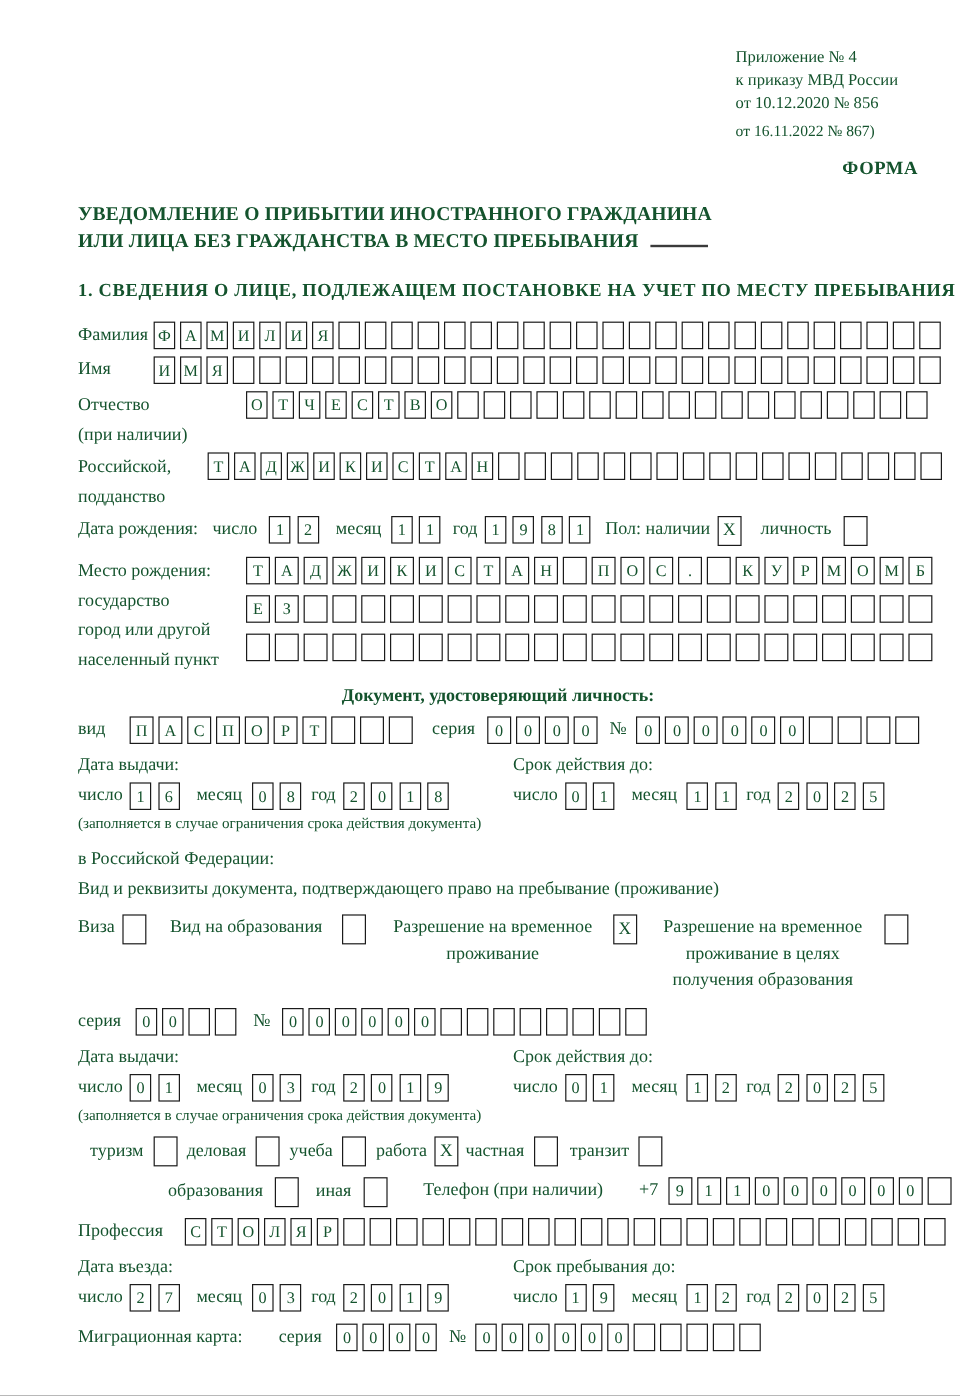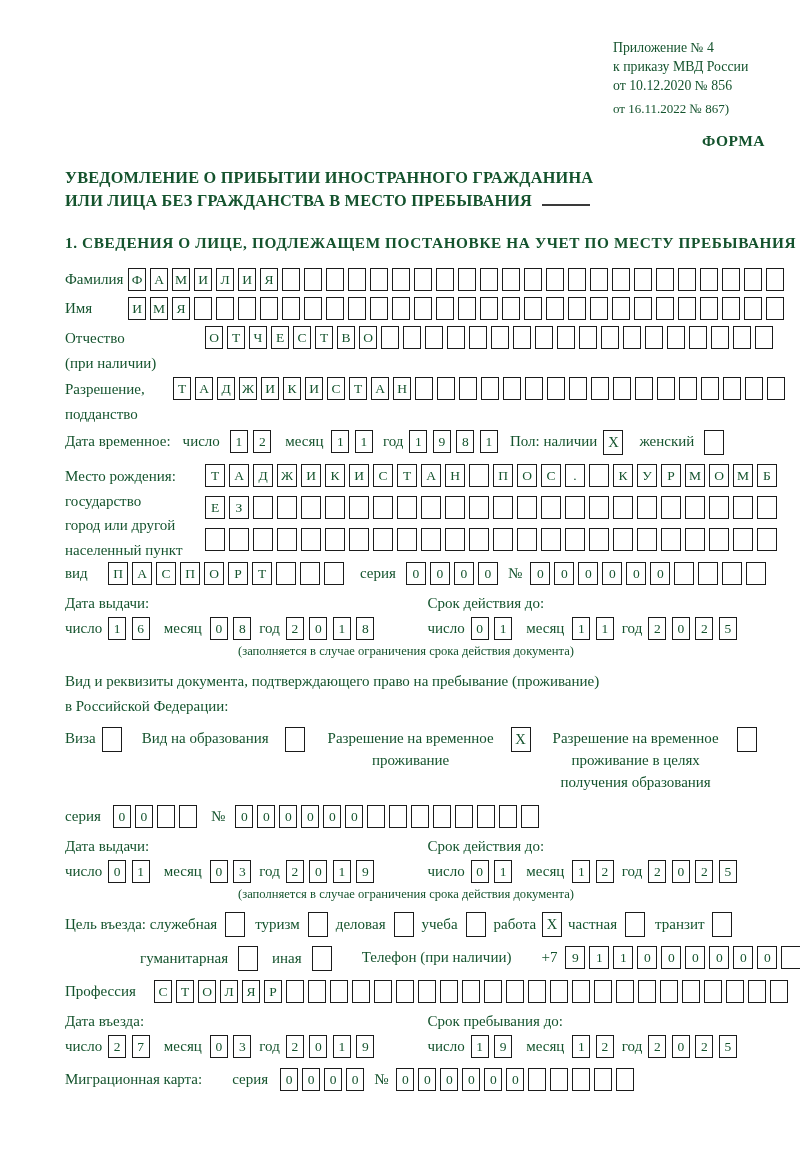--- a/index.html
+++ b/index.html
@@ -29,21 +29,21 @@
   .ml6{margin-left:6px}.ml8{margin-left:8px}.ml10{margin-left:10px}.ml12{margin-left:12px}
   .ml14{margin-left:14px}.ml16{margin-left:16px}.ml20{margin-left:20px}.ml30{margin-left:30px}
   .mr6{margin-right:6px}.mr8{margin-right:8px}.mr10{margin-right:10px}.mr12{margin-right:12px}
   .dochead{text-align:center;font-weight:bold;margin:10px 0 8px 0}
   .datepair{display:flex;margin-top:10px;margin-bottom:3px}
   .dp-left{width:345px}
   .dp-right{width:340px;margin-left:20px}
   .dp-head{margin-bottom:5px}
   .dp-line{display:flex;align-items:center}
   .note{font-size:12.6px;line-height:16px}
-  .note-right{text-align:center;padding-right:18px;margin-bottom:10px}
+  .note-right{text-align:left;padding-right:18px;margin-bottom:10px}
   .para{line-height:25px}
   .permrow{display:flex;align-items:flex-start;margin-top:8px;margin-bottom:12px}
   .permtext{flex:none;text-align:center;line-height:22px}
   .pgroup{display:flex;align-items:center;flex:none}
   .purpose2{margin-left:75px}
 </style>
 </head>
 <body>
 
 <div class="page">
@@ -170,21 +170,21 @@
         <span class="cell"></span>
         <span class="cell"></span>
         <span class="cell"></span>
         <span class="cell"></span>
         <span class="cell"></span>
       </div>
   </div>
 
   <div class="row" style="margin-bottom:4px">
     <div class="lblcol w108">
-      <div>Разрешение,</div>
+      <div>Российской,</div>
       <div>подданство</div>
     </div>
     <div class="cells">
         <span class="cell">Т</span>
         <span class="cell">А</span>
         <span class="cell">Д</span>
         <span class="cell">Ж</span>
         <span class="cell">И</span>
         <span class="cell">К</span>
         <span class="cell">И</span>
@@ -206,21 +206,21 @@
         <span class="cell"></span>
         <span class="cell"></span>
         <span class="cell"></span>
         <span class="cell"></span>
         <span class="cell"></span>
         <span class="cell"></span>
       </div>
   </div>
 
   <div class="row rowc" style="margin-bottom:9px">
-    <span class="lbl">Дата временное:</span>
+    <span class="lbl">Дата рождения:</span>
     <span class="lbl ml12 mr10">число</span>
     <div class="cells d">
         <span class="cell">1</span>
         <span class="cell">2</span>
       </div>
     <span class="lbl ml14 mr8">месяц</span>
     <div class="cells d">
         <span class="cell">1</span>
         <span class="cell">1</span>
       </div>
@@ -228,21 +228,21 @@
     <div class="cells d">
         <span class="cell">1</span>
         <span class="cell">9</span>
         <span class="cell">8</span>
         <span class="cell">1</span>
       </div>
     <span class="lbl ml12 mr6">Пол: наличии</span>
     <div class="cells cb">
         <span class="cell">X</span>
       </div>
-    <span class="lbl ml16 mr10">женский</span>
+    <span class="lbl ml16 mr10">личность</span>
     <div class="cells cb">
         <span class="cell"></span>
       </div>
   </div>
 
   <div class="row" style="margin-bottom:0">
     <div class="lblcol w140">
       <div>Место рождения:</div>
       <div>государство</div>
       <div>город или другой</div>
@@ -323,20 +323,21 @@
           <span class="cell"></span>
           <span class="cell"></span>
           <span class="cell"></span>
           <span class="cell"></span>
           <span class="cell"></span>
           <span class="cell"></span>
         </div>
     </div>
   </div>
 
+  <div class="dochead">Документ, удостоверяющий личность:</div>
 
   <div class="row rowc">
     <span class="lbl" style="width:43px">вид</span>
     <div class="cells w">
         <span class="cell">П</span>
         <span class="cell">А</span>
         <span class="cell">С</span>
         <span class="cell">П</span>
         <span class="cell">О</span>
         <span class="cell">Р</span>
@@ -408,22 +409,22 @@
             <span class="cell">2</span>
             <span class="cell">0</span>
             <span class="cell">2</span>
             <span class="cell">5</span>
           </div>
       </div>
     </div>
   </div>
   <div class="note note-right">(заполняется в случае ограничения срока действия документа)</div>
 
+  <div class="para">в Российской Федерации:</div>
   <div class="para">Вид и реквизиты документа, подтверждающего право на пребывание (проживание)</div>
-  <div class="para">в Российской Федерации:</div>
 
   <div class="permrow">
     <span class="lbl">Виза</span>
     <div class="cells cb ml6">
         <span class="cell"></span>
       </div>
     <span class="lbl ml20">Вид на образования</span>
     <div class="cells cb ml16">
         <span class="cell"></span>
       </div>
@@ -506,26 +507,20 @@
             <span class="cell">0</span>
             <span class="cell">2</span>
             <span class="cell">5</span>
           </div>
       </div>
     </div>
   </div>
   <div class="note note-right">(заполняется в случае ограничения срока действия документа)</div>
 
   <div class="row rowc" style="margin-bottom:9px">
-    <div class="pgroup">
-      <span class="lbl mr8">Цель въезда: служебная</span>
-      <div class="cells cb">
-          <span class="cell"></span>
-        </div>
-    </div>
     <div class="pgroup ml10">
       <span class="lbl mr8">туризм</span>
       <div class="cells cb">
           <span class="cell"></span>
         </div>
     </div>
     <div class="pgroup ml8">
       <span class="lbl mr8">деловая</span>
       <div class="cells cb">
           <span class="cell"></span>
@@ -552,21 +547,21 @@
     <div class="pgroup ml10">
       <span class="lbl mr8">транзит</span>
       <div class="cells cb">
           <span class="cell"></span>
         </div>
     </div>
   </div>
 
   <div class="row rowc purpose2" style="margin-bottom:9px">
     <div class="pgroup">
-      <span class="lbl mr10">гуманитарная</span>
+      <span class="lbl mr10">образования</span>
       <div class="cells cb">
           <span class="cell"></span>
         </div>
     </div>
     <div class="pgroup ml14">
       <span class="lbl mr10">иная</span>
       <div class="cells cb">
           <span class="cell"></span>
         </div>
     </div>

